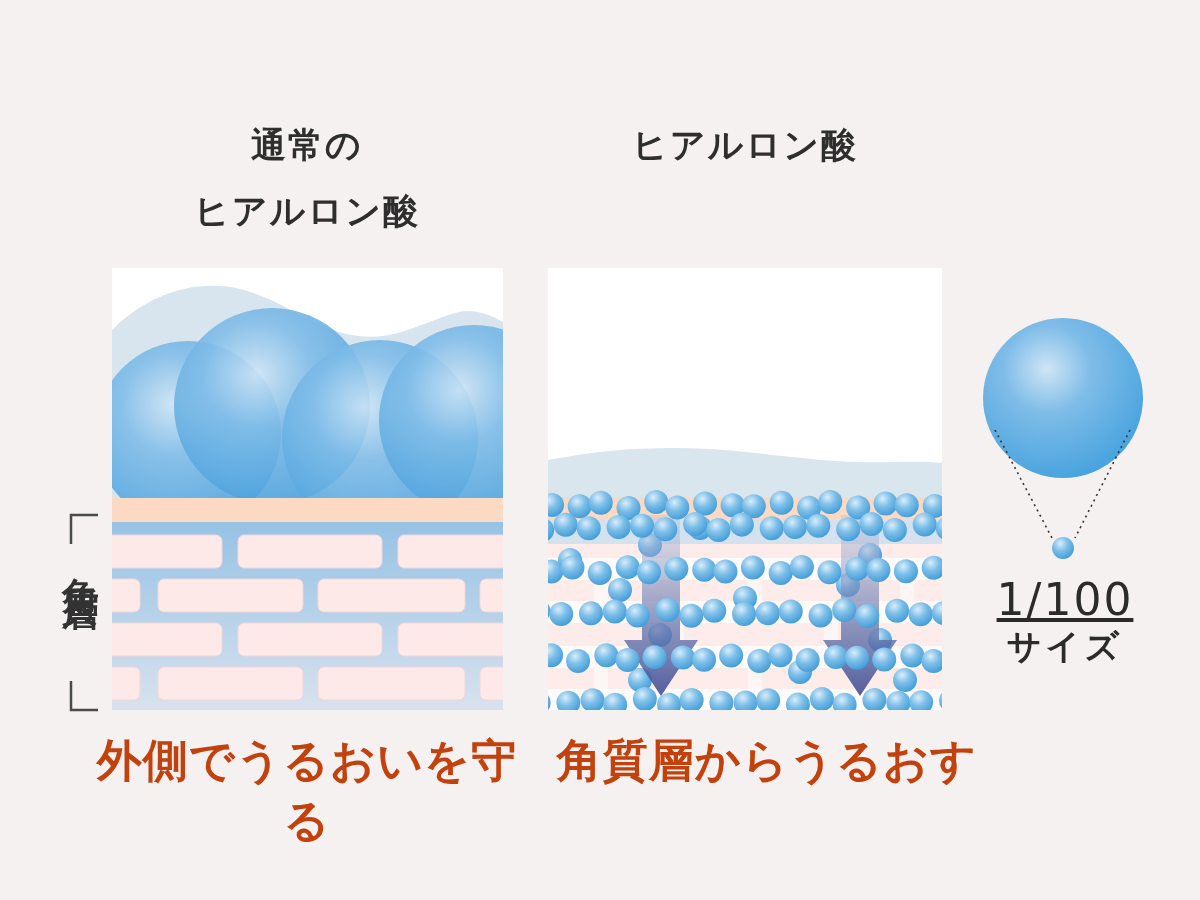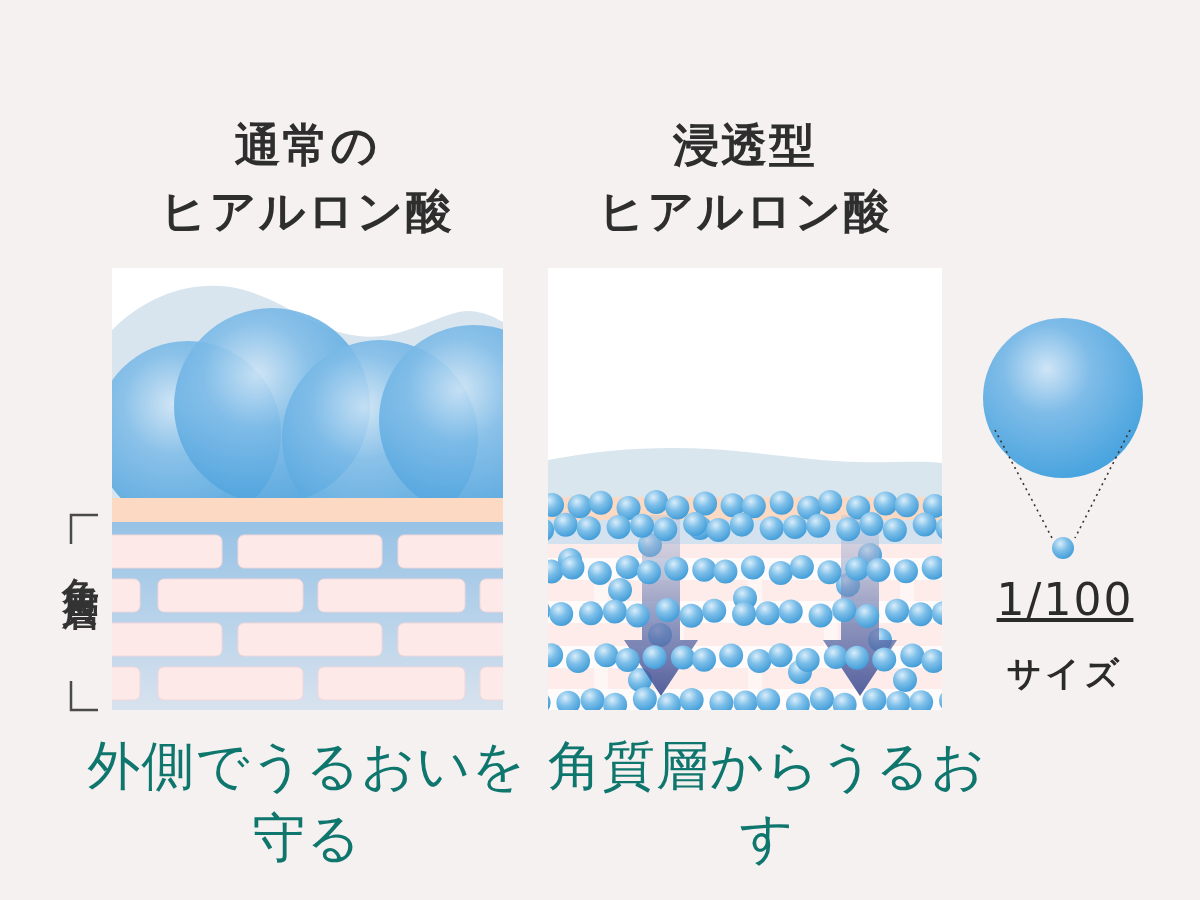--- a/index.html
+++ b/index.html
@@ -4,59 +4,58 @@
 <style>
   html,body{margin:0;padding:0;}
   body{
     width:1200px;height:900px;position:relative;overflow:hidden;
     background:#f5f1f0;
     font-family:"DejaVu Sans","Liberation Sans",sans-serif;
     color:#2d2d2d;
   }
   .title{
     position:absolute;top:112px;width:420px;
-    text-align:center;font-size:46px;font-weight:700;
+    text-align:center;font-size:35px;font-weight:700;
     line-height:66px;letter-spacing:2px;color:#2e2e2e;
   }
   .title-left{left:97px;}
   .title-right{left:535px;}
   .panel-svg{position:absolute;top:268px;}
   .panel-svg-left{left:112px;}
   .panel-svg-right{left:548px;}
   .caption{
     position:absolute;top:731px;width:440px;text-align:center;
-    font-size:53px;font-weight:400;letter-spacing:1px;color:#0f766e;
+    font-size:45px;font-weight:700;letter-spacing:1px;color:#c2410c;
   }
   .caption-left{left:87px;}
   .caption-right{left:547px;}
   .skin-label{
     position:absolute;left:60px;top:548px;width:40px;
     writing-mode:vertical-rl;text-orientation:upright;
     font-size:37px;font-weight:600;letter-spacing:9px;color:#333;
     text-align:center;line-height:40px;
   }
   .bracket-svg{position:absolute;left:68px;top:513px;}
   .size-note-svg{position:absolute;left:960px;top:300px;}
   .size-note-text{
     position:absolute;left:965px;top:576px;width:200px;text-align:center;
     color:#2b2b2b;
   }
   .size-note-line1{font-size:44px;font-weight:500;letter-spacing:2px;line-height:48px;text-decoration:underline;}
-  .size-note-line2{font-size:34px;font-weight:600;letter-spacing:4px;line-height:44px;margin-top:27px;}
+  .size-note-line2{font-size:34px;font-weight:600;letter-spacing:4px;line-height:44px;}
 </style>
 </head>
 <body>
 
 <div class="title title-left">
   <div>通常の</div>
   <div>ヒアルロン酸</div>
 </div>
 
 <div class="title title-right">
-  <div>浸透型</div>
   <div>ヒアルロン酸</div>
 </div>
 
 <svg class="panel-svg panel-svg-left" width="391" height="442" viewBox="0 0 391 442">
   <defs>
     <radialGradient id="bigSphere" cx="42%" cy="34%" r="72%">
       <stop offset="0%" stop-color="#cfe5f6"></stop>
       <stop offset="38%" stop-color="#7fbce8"></stop>
       <stop offset="100%" stop-color="#469fdc"></stop>
     </radialGradient>

